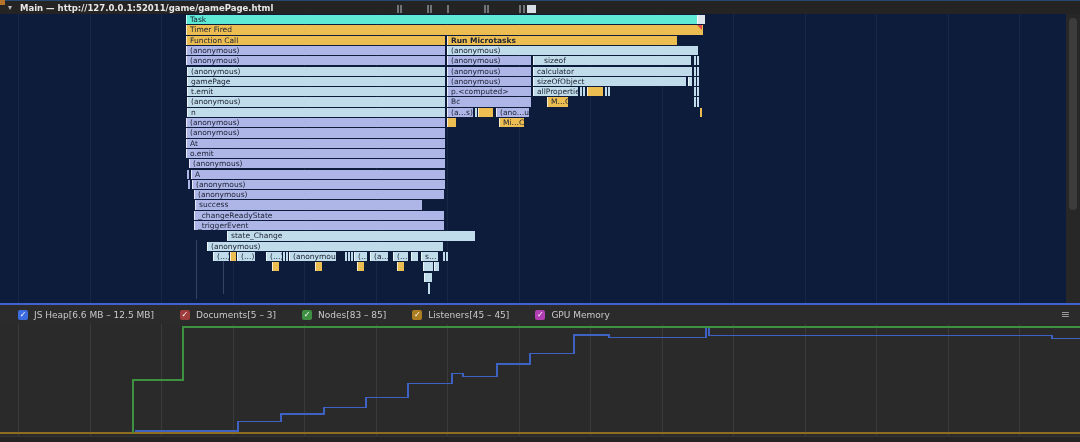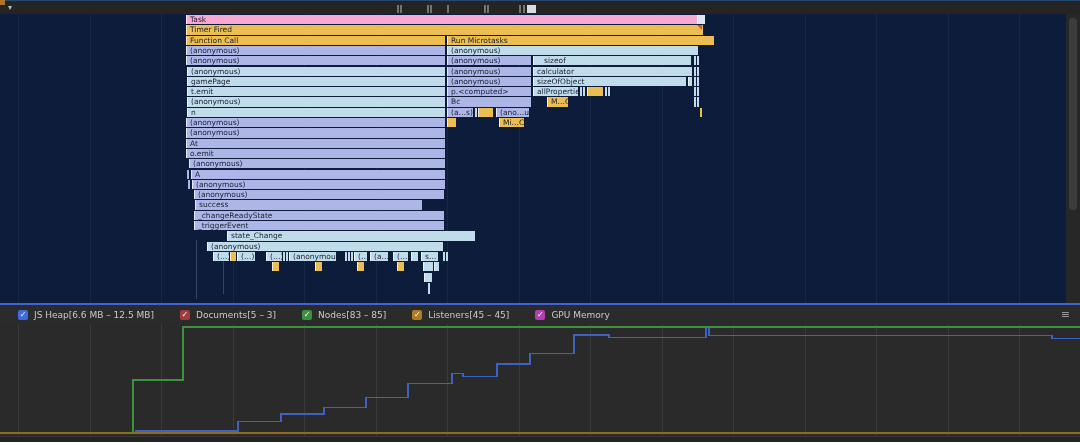--- a/index.html
+++ b/index.html
@@ -18,21 +18,21 @@
   .htick.bright{background:#d6dde4;}
   .dimline{position:absolute;width:1px;background:rgba(160,172,195,0.28);}
 
   .bar{position:absolute;height:9.3px;box-sizing:border-box;overflow:hidden;
        font-size:7.5px;line-height:9px;color:#1b2133;padding-left:3px;white-space:nowrap;
        border-left:1px solid rgba(255,255,255,0.7);}
   .bar.thin{border-left:none;padding:0;}
   .bar.or{background:#ecbd50;}
   .bar.lv{background:#adb6e6;}
   .bar.bl{background:#c0dcea;}
-  .bar.gy{background:#f9a8d4;}
+  .bar.gy{background:#5eead4;}
   .bar.gyl{background:#dfe6ee;}
   .warn-triangle{position:absolute;width:0;height:0;
        border-top:5px solid #e04848;border-left:5px solid transparent;}
 
   .scroll-gutter{position:absolute;left:1066px;top:14px;width:14px;height:289px;background:#272727;}
   .scroll-thumb{position:absolute;left:3px;top:4px;width:8px;height:192px;background:#3c3c3c;border-radius:4px;}
   .blue-sep{position:absolute;left:0;top:303px;width:1080px;height:2px;background:#4063cf;}
 
   
   .legend{position:absolute;left:0;top:305px;width:1080px;height:19px;background:#2b2b2b;
@@ -50,20 +50,21 @@
 </style>
 </head>
 <body>
 
 <div class="stage">
 
   <div class="flame-section">
     <div class="flame-topline"></div>
     <div class="track-header">
       <span class="collapse">▾</span>
+      <span class="track-title">Main — http://127.0.0.1:52011/game/gamePage.html</span>
     </div>
     <div class="corner-chip"></div>
     <div id="gridlines-flame">
         <div class="gridline" style="left: 18px;"></div>
         <div class="gridline" style="left: 90px;"></div>
         <div class="gridline" style="left: 161px;"></div>
         <div class="gridline" style="left: 233px;"></div>
         <div class="gridline" style="left: 304px;"></div>
         <div class="gridline" style="left: 376px;"></div>
         <div class="gridline" style="left: 447px;"></div>
@@ -87,21 +88,21 @@
         <div class="htick" style="left: 519px; top: 5px; width: 2px; height: 8px;"></div>
         <div class="htick" style="left: 523px; top: 5px; width: 2px; height: 8px;"></div>
         <div class="htick bright" style="left: 527px; top: 5px; width: 9px; height: 8px;"></div>
       </div>
     <div id="flame-bars">
         <div class="bar gy" style="left: 186px; top: 15px; width: 511px;">Task</div>
         <div class="bar gyl" style="left: 697px; top: 15px; width: 8px;"></div>
         <div class="bar or" style="left: 186px; top: 25.3px; width: 517px;">Timer Fired</div>
         <div class="warn-triangle" style="left: 697px; top: 25.3px;"></div>
         <div class="bar or" style="left: 186px; top: 35.6px; width: 259px;">Function Call</div>
-        <div class="bar or" style="left: 447px; top: 35.6px; width: 267px;">Run Microtasks</div>
+        <div class="bar or" style="left: 447px; top: 35.6px; width: 230px; font-weight: bold;">Run Microtasks</div>
         <div class="bar lv" style="left: 186px; top: 45.9px; width: 259px;">(anonymous)</div>
         <div class="bar bl" style="left: 447px; top: 45.9px; width: 251px;">(anonymous)</div>
         <div class="bar lv" style="left: 186px; top: 56.2px; width: 259px;">(anonymous)</div>
         <div class="bar lv" style="left: 447px; top: 56.2px; width: 84px;">(anonymous)</div>
         <div class="bar bl" style="left: 533px; top: 56.2px; width: 158px; padding-left: 10px;">sizeof</div>
         <div class="bar bl thin" style="left: 694px; top: 56.2px; width: 2px;"></div>
         <div class="bar bl thin" style="left: 697px; top: 56.2px; width: 2px;"></div>
         <div class="bar bl" style="left: 187px; top: 66.5px; width: 258px;">(anonymous)</div>
         <div class="bar lv" style="left: 447px; top: 66.5px; width: 84px;">(anonymous)</div>
         <div class="bar bl" style="left: 533px; top: 66.5px; width: 159px;">calculator</div>

